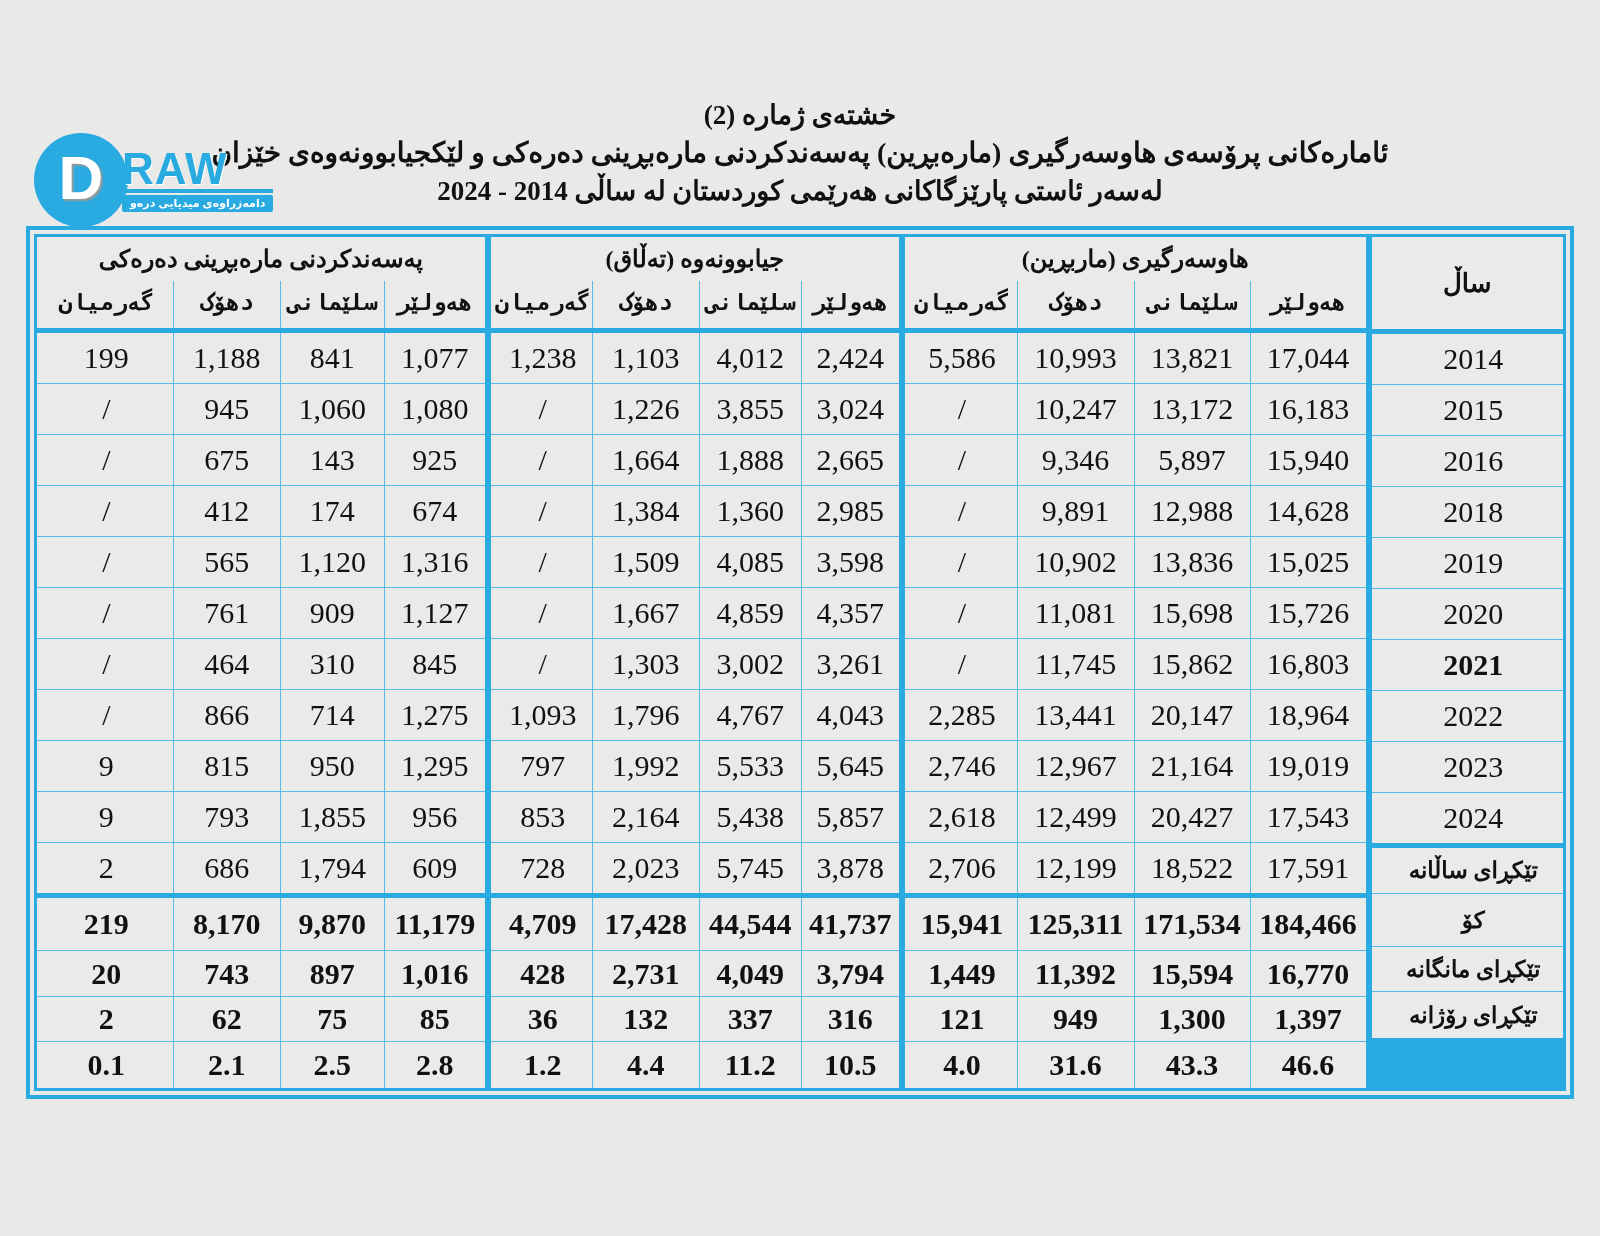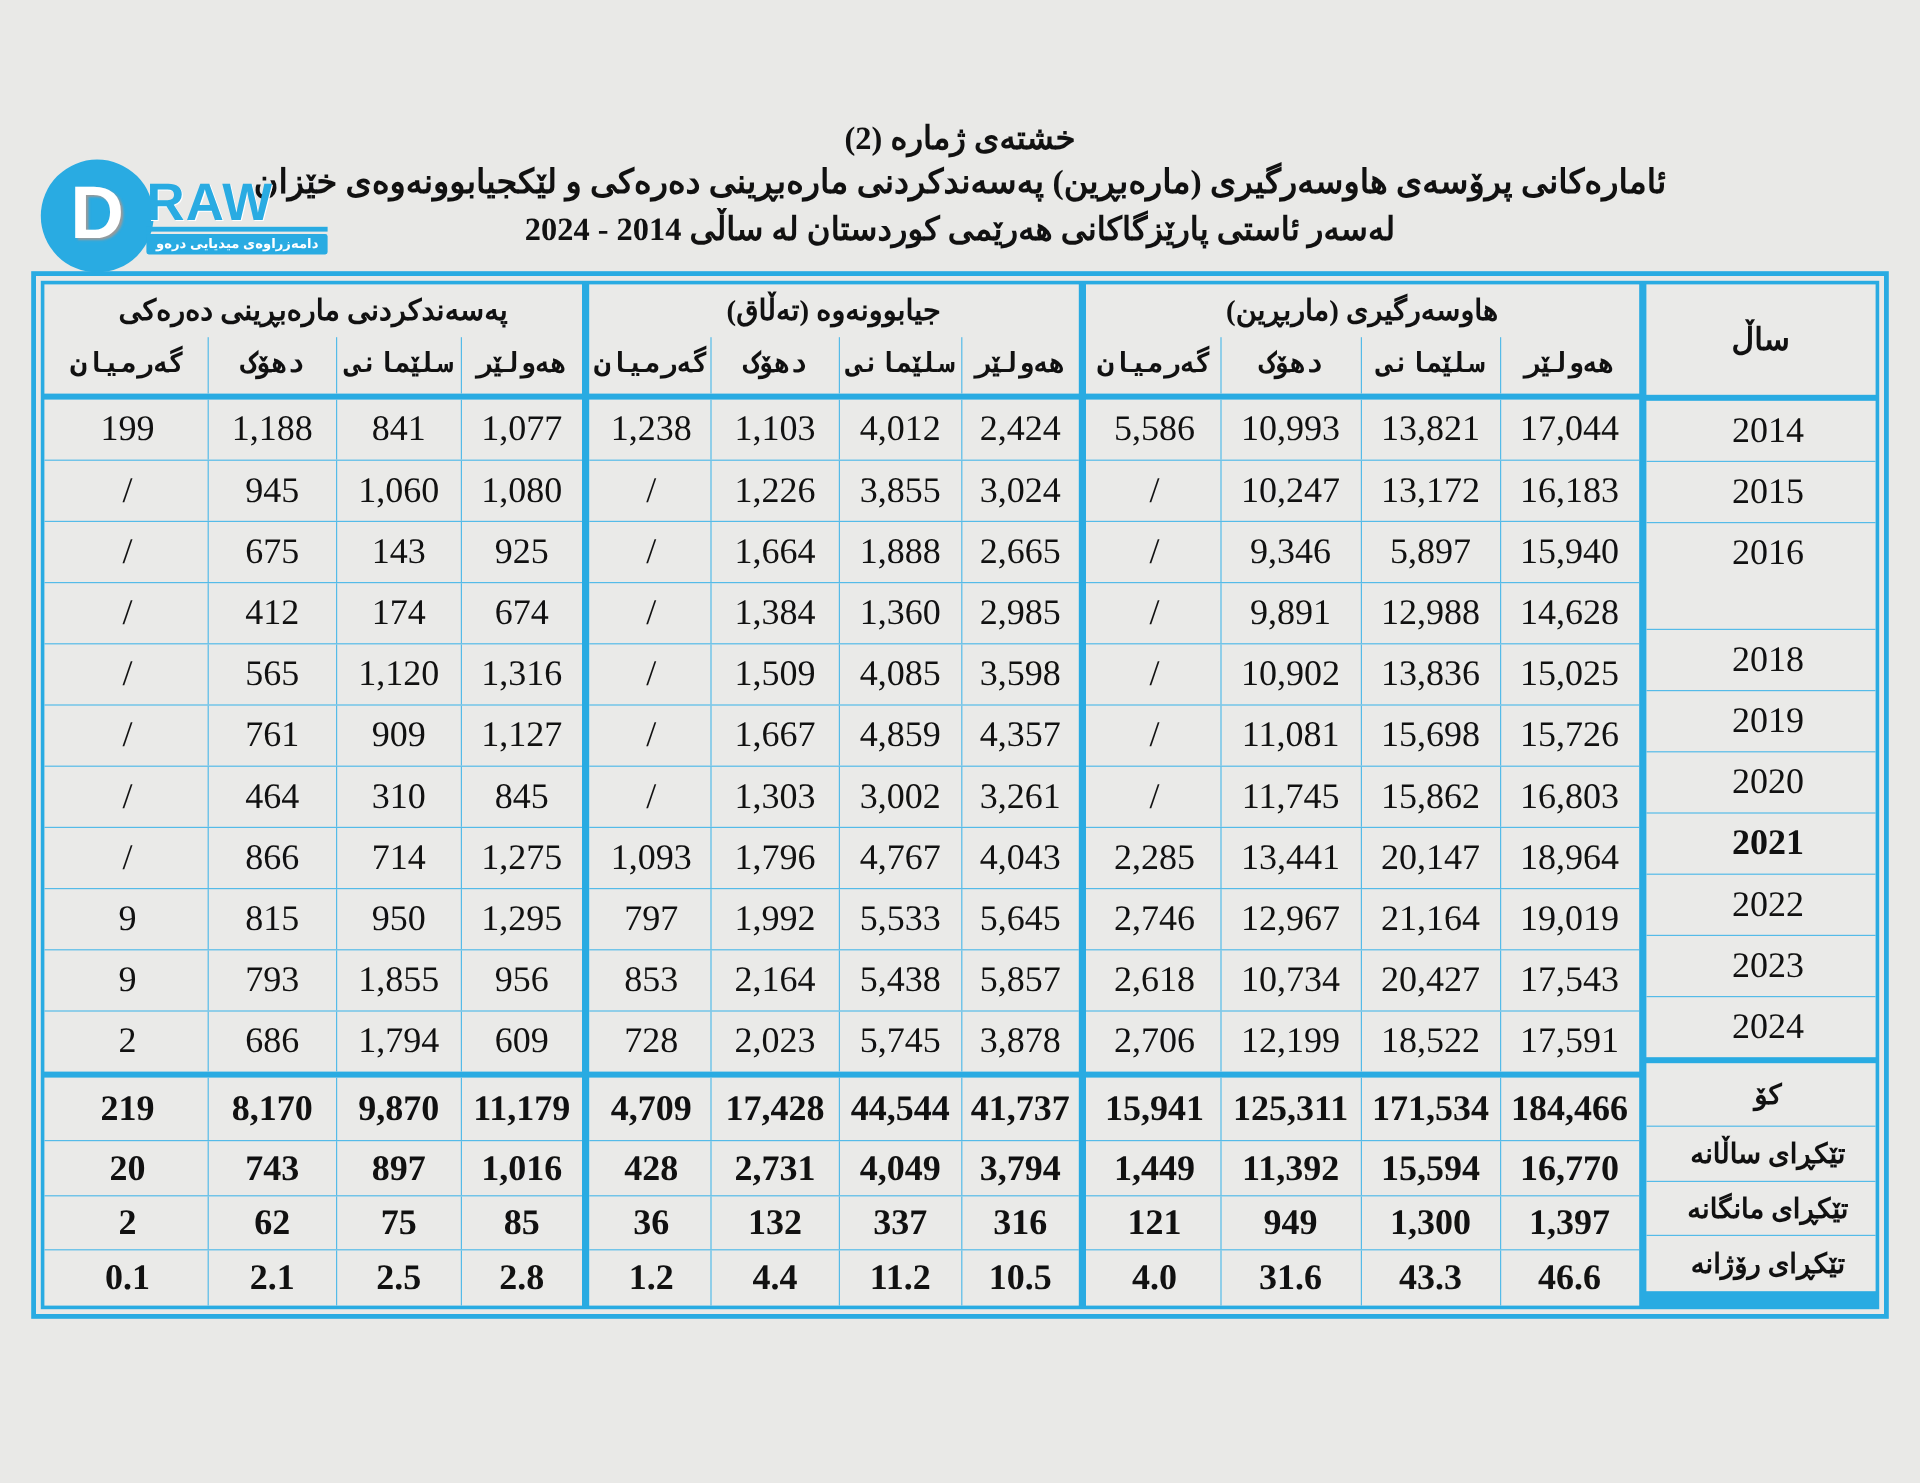--- a/index.html
+++ b/index.html
@@ -109,21 +109,21 @@
         <div class="box">
           <div class="grid-row" style="height: 50px;">
             <div class="cell">2014</div>
           </div>
           <div class="grid-row" style="height: 50px;">
             <div class="cell">2015</div>
           </div>
           <div class="grid-row" style="height: 50px;">
             <div class="cell">2016</div>
           </div>
-          <div class="grid-row" style="height: 50px; margin-top: 38px;">
+          <div class="grid-row" style="height: 50px;">
             <div class="cell">2018</div>
           </div>
           <div class="grid-row" style="height: 50px;">
             <div class="cell">2019</div>
           </div>
           <div class="grid-row" style="height: 50px;">
             <div class="cell">2020</div>
           </div>
           <div class="grid-row" style="height: 50px; font-weight: bold;">
             <div class="cell">2021</div>
@@ -132,25 +132,25 @@
             <div class="cell">2022</div>
           </div>
           <div class="grid-row" style="height: 50px;">
             <div class="cell">2023</div>
           </div>
           <div class="grid-row" style="height: 50px;">
             <div class="cell">2024</div>
           </div>
         </div>
         <div class="box bold">
+          <div class="grid-row" style="height: 45px;">
+            <div class="cell label-cell">تێکڕای ساڵانە</div>
+          </div>
           <div class="grid-row" style="height: 52px;">
             <div class="cell label-cell">کۆ</div>
-          </div>
-          <div class="grid-row" style="height: 45px;">
-            <div class="cell label-cell">تێکڕای ساڵانە</div>
           </div>
           <div class="grid-row" style="height: 44px;">
             <div class="cell label-cell">تێکڕای مانگانە</div>
           </div>
           <div class="grid-row" style="height: 46px;">
             <div class="cell label-cell">تێکڕای رۆژانە</div>
           </div>
         </div>
       </div>
       <div class="sec sec-marriage">
@@ -214,21 +214,21 @@
           </div>
           <div class="grid-row" style="height: 50px;">
             <div class="cell">19,019</div>
             <div class="cell">21,164</div>
             <div class="cell">12,967</div>
             <div class="cell">2,746</div>
           </div>
           <div class="grid-row" style="height: 50px;">
             <div class="cell">17,543</div>
             <div class="cell">20,427</div>
-            <div class="cell">10,734</div>
+            <div class="cell">12,499</div>
             <div class="cell">2,618</div>
           </div>
           <div class="grid-row" style="height: 50px;">
             <div class="cell">17,591</div>
             <div class="cell">18,522</div>
             <div class="cell">12,199</div>
             <div class="cell">2,706</div>
           </div>
         </div>
         <div class="box bold">

